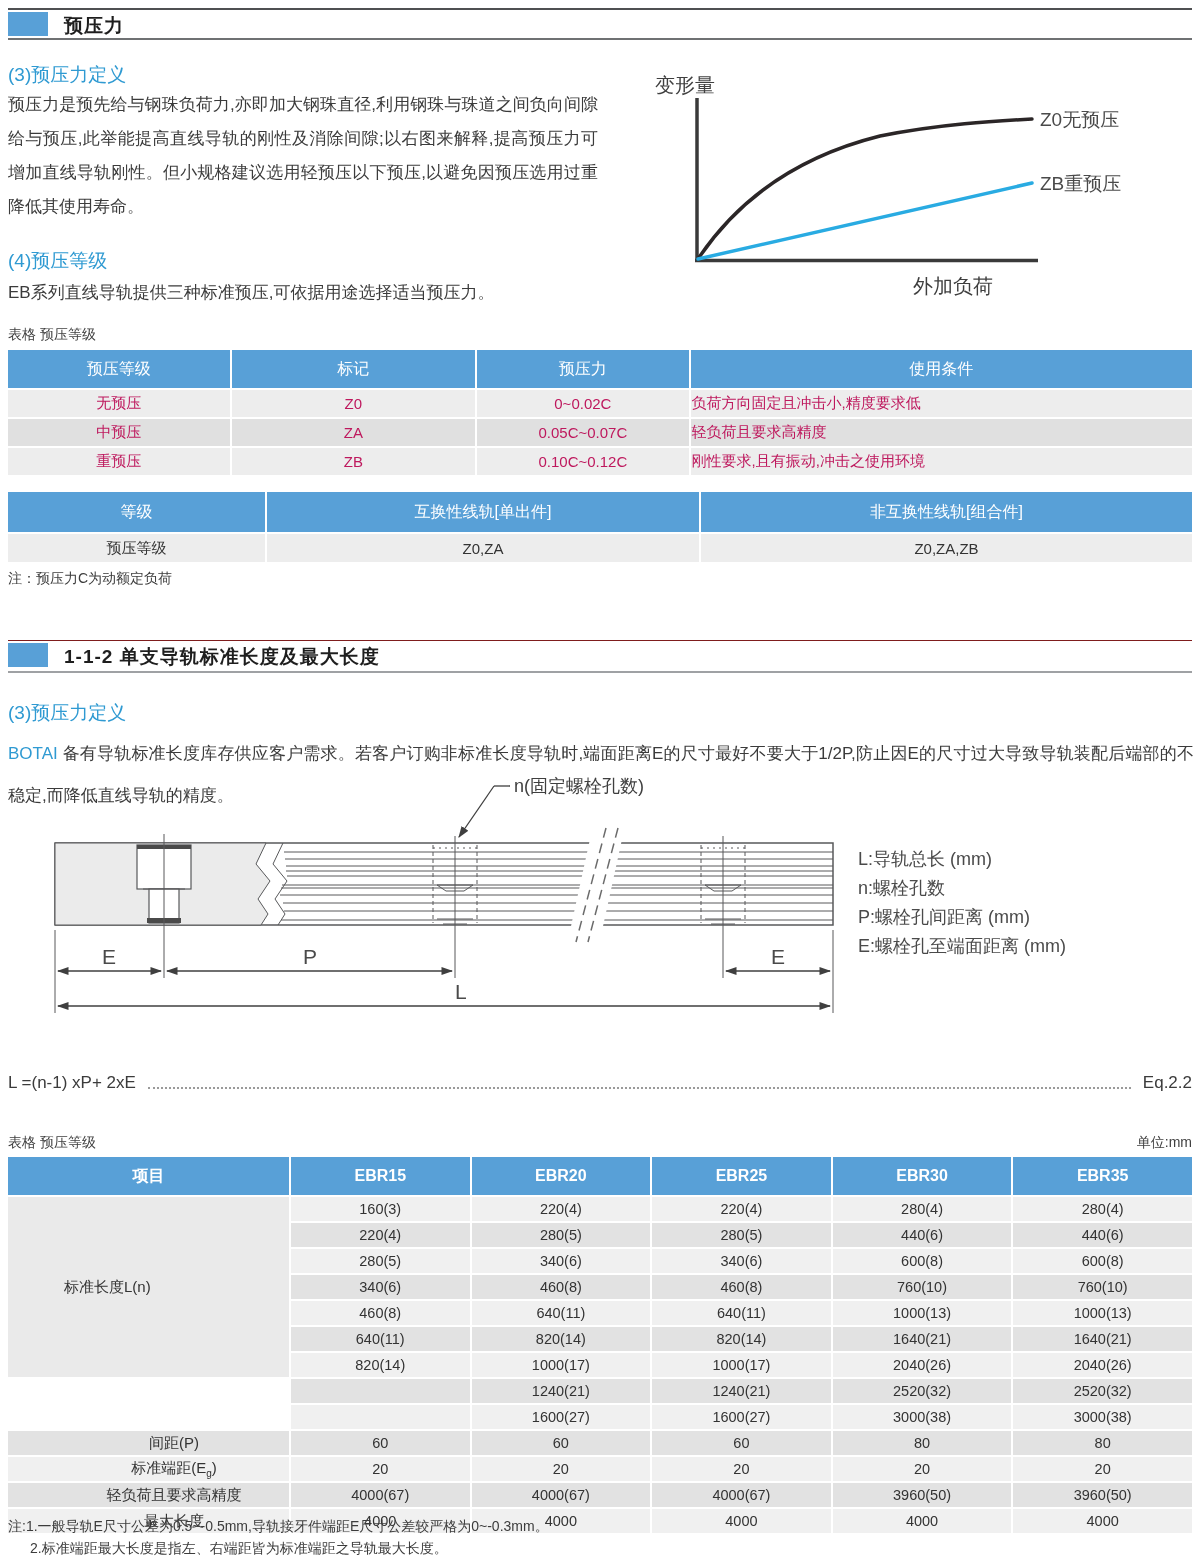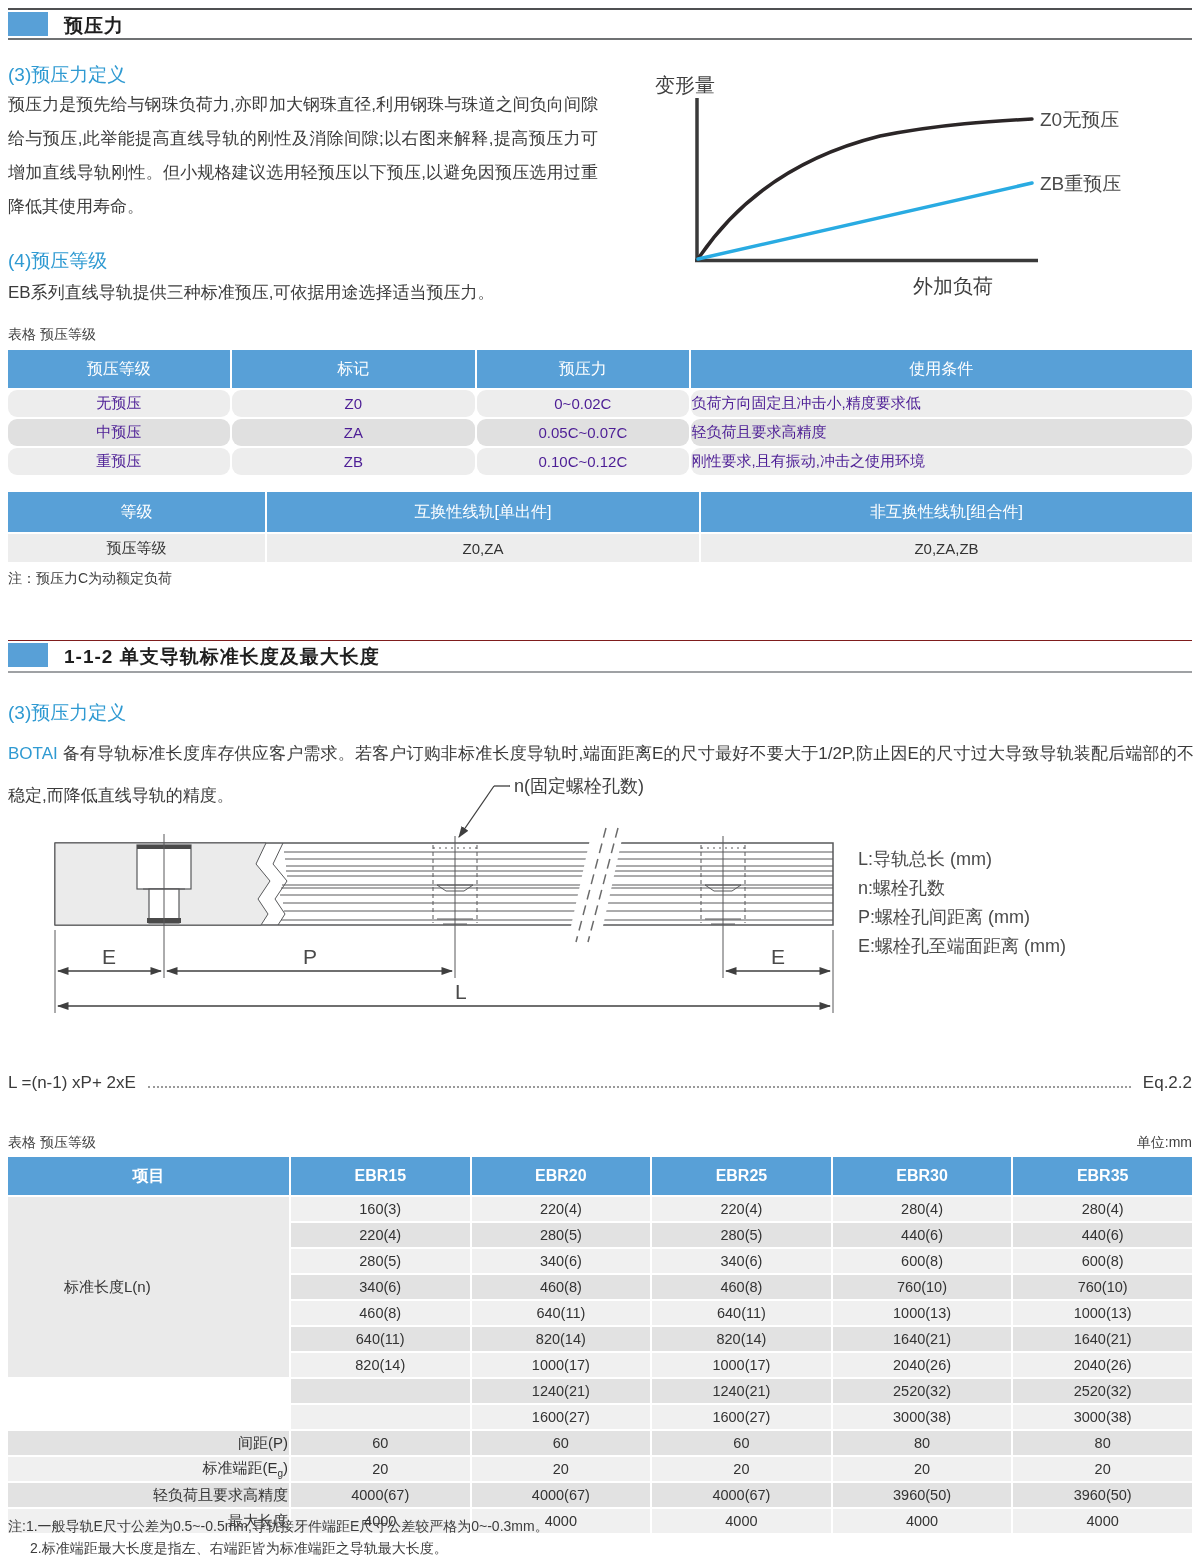--- a/index.html
+++ b/index.html
@@ -14,33 +14,33 @@
   .band .ttl{position:absolute;left:56px;top:3px;font-size:19px;font-weight:bold;color:#1e1e1e;letter-spacing:1px;}
   
   .bluehead{font-size:19px;color:var(--heading-blue);}
   .para{font-size:17px;line-height:34px;color:#3b3b3b;text-align:justify;}
   .brand{color:var(--heading-blue);}
   
   table{border-collapse:separate;border-spacing:2px;table-layout:fixed;}
   th,td{font-weight:normal;overflow:hidden;white-space:nowrap;}
   .thead th{background:var(--accent-blue);color:#fff;font-size:16px;text-align:center;}
   .t1 th{height:36px;}
-  .t1 td{height:25px;font-size:15px;text-align:center;color:#4c1d95;border-radius:9px;}
+  .t1 td{height:25px;font-size:15px;text-align:center;color:#be185d;}
   .t1 tr.lt td{background:#ededed;}
   .t1 tr.dk td{background:#e0e0e0;}
   .t1 td.use{text-align:left;}
   .t2 th{height:38px;}
   .t2 td{height:26px;font-size:15px;text-align:center;background:#ededed;color:#333;}
   .t3 th{height:36px;font-weight:bold;}
   .t3 td{height:22px;font-size:14.5px;text-align:center;color:#333;}
   .t3 tr.lt td{background:#f0f0f0;}
   .t3 tr.dk td{background:#e2e2e2;}
   .t3 td.merged{background:#eaeaea !important;text-align:left;padding-left:56px;font-size:15px;}
   .t3 td.ghost{background:transparent !important;}
-  .t3 td.blabel{text-align:right;padding-left:52px;font-size:15px;}
+  .t3 td.blabel{text-align:center;padding-left:52px;font-size:15px;}
   .caption{font-size:14px;color:#3f3f3f;}
   .note{font-size:14px;color:#3c3c3c;}
   
   .formula{display:flex;align-items:baseline;font-size:17px;color:#3b3b3b;}
   .dots{flex:1;border-bottom:2px dotted #9a9a9a;margin:0 12px 4px 12px;height:12px;}
   sub{font-size:10px;}
   svg text{font-family:"Liberation Sans","DejaVu Sans",sans-serif;}
 </style>
 </head>
 <body>
@@ -217,21 +217,21 @@
 
     <g font-size="18" fill="#4a4a4a">
       <text x="858" y="897">L:导轨总长 (mm)</text>
       <text x="858" y="926">n:螺栓孔数</text>
       <text x="858" y="955">P:螺栓孔间距离 (mm)</text>
       <text x="858" y="984">E:螺栓孔至端面距离 (mm)</text>
     </g>
   </svg>
 </div>
 
-<div class="abs formula" style="left:8px;top:1073px;width:1184px;">
+<div class="abs formula" style="left:8px;top:1073px;width:1184px;align-items:flex-end;">
   <span>L =(n-1) xP+ 2xE</span>
   <span class="dots"></span>
   <span>Eq.2.2</span>
 </div>
 
 <div class="abs caption" style="left:8px;top:1134px;">表格 预压等级</div>
 <div class="abs caption" style="right:8px;top:1134px;">单位:mm</div>
 <table class="t3 abs" style="left:6px;top:1155px;width:1188px;">
   <colgroup>
       <col style="width:280px">

